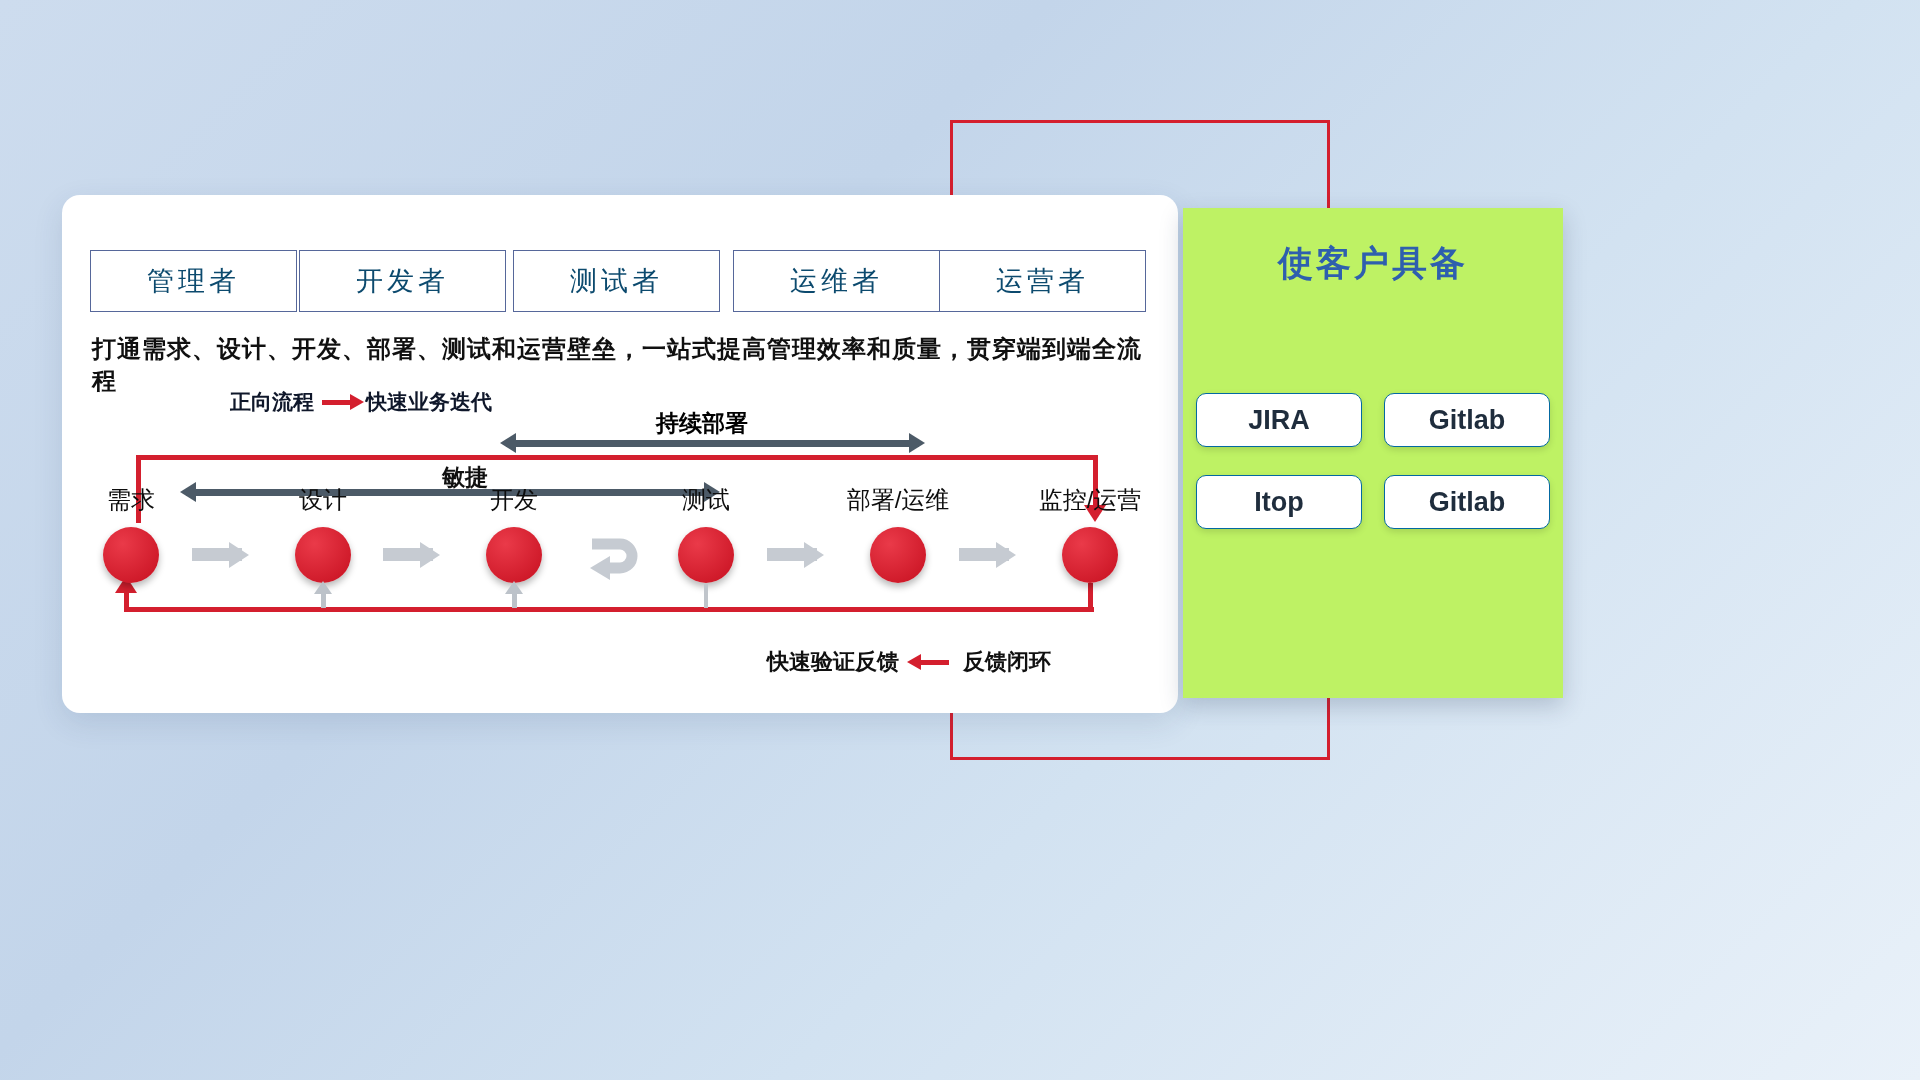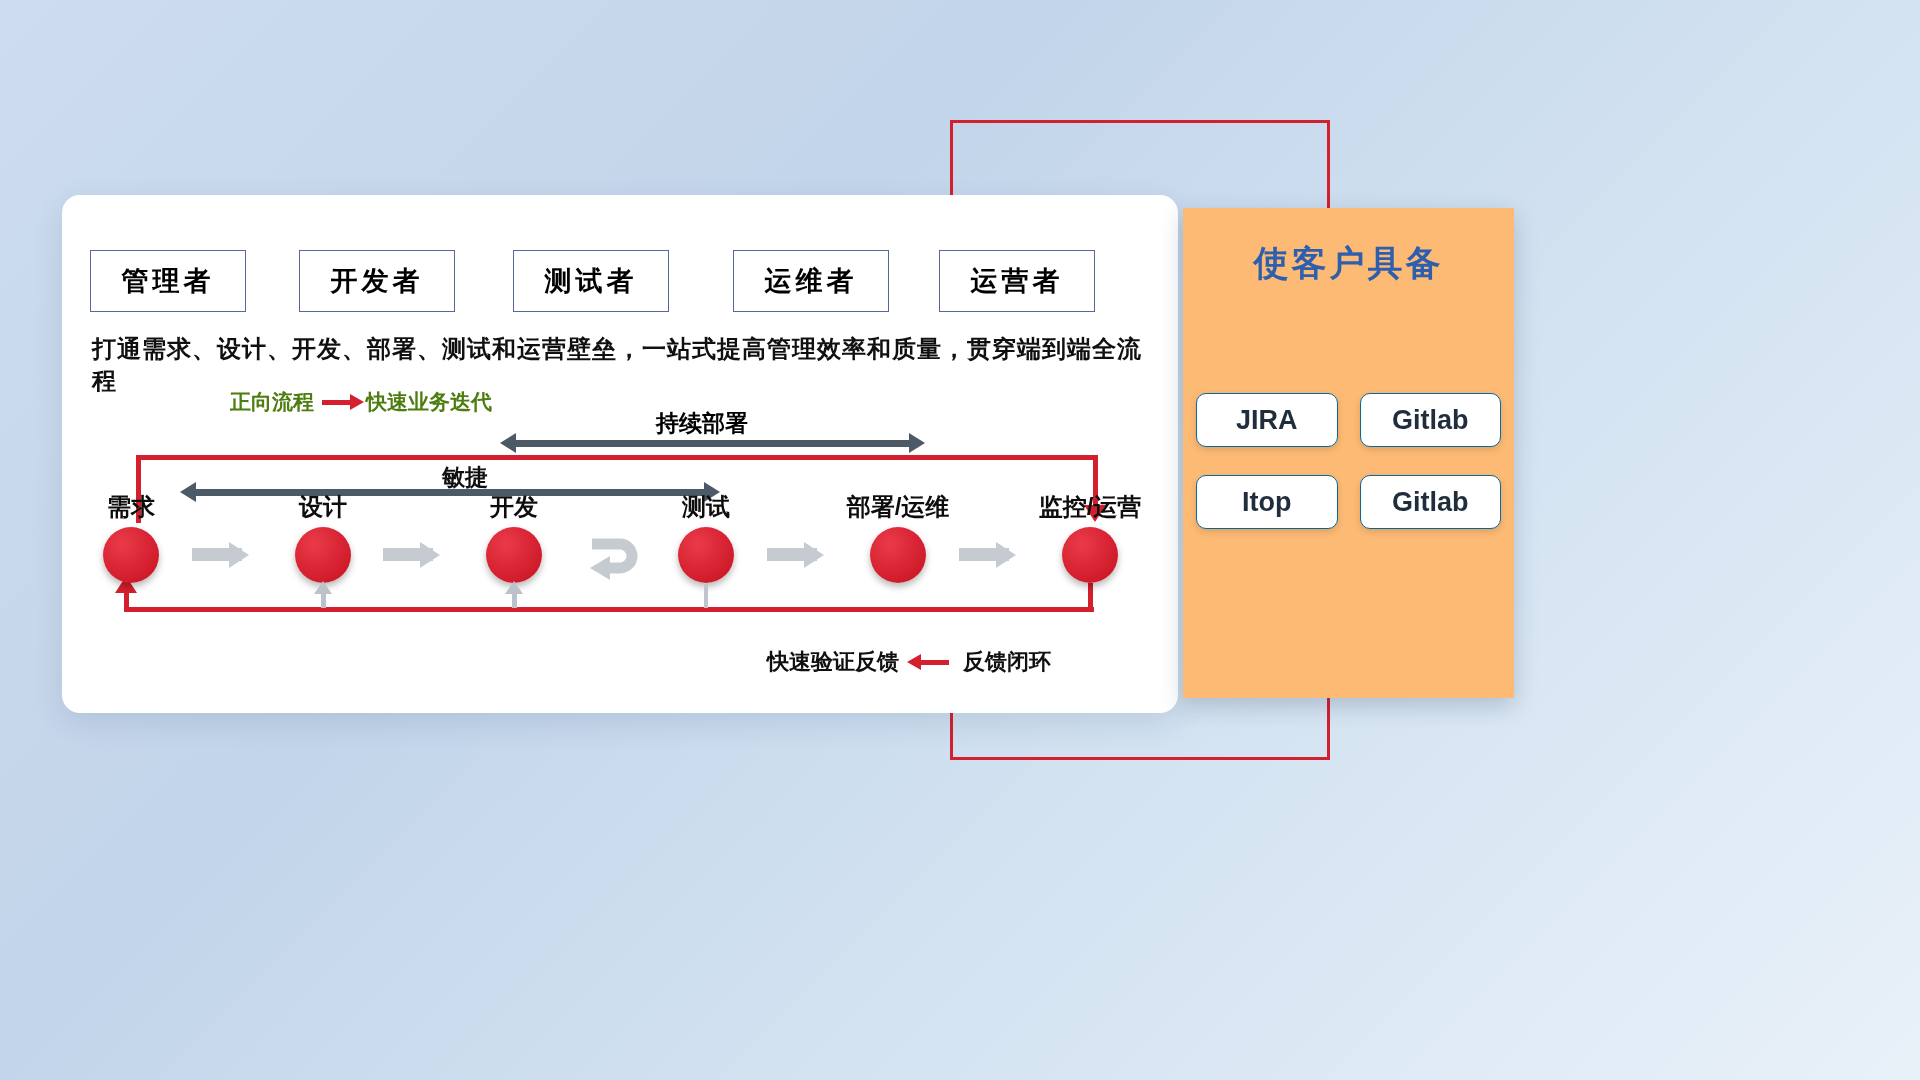--- a/index.html
+++ b/index.html
@@ -18,37 +18,37 @@
 
   
   .main-panel {
     position:absolute; left:62px; top:195px; width:1116px; height:518px;
     background:#ffffff; border-radius:18px;
     box-shadow:0 10px 30px rgba(30,60,100,0.12);
     z-index:1;
   }
 
   .role-box {
-    position:absolute; top:55px; width:156px; height:62px;
+    position:absolute; top:55px; width:207px; height:62px;
     border:1.5px solid #56679a;
     display:flex; align-items:center; justify-content:center;
-    color:#000000; font-size:27px; font-weight:bold; letter-spacing:4px;
+    color:#0c4a6e; font-size:27px; font-weight:normal; letter-spacing:4px;
     background:#fff;
   }
 
   .subtitle {
     position:absolute; top:138px; left:30px; width:1056px;
     text-align:left; font-size:24px; font-weight:bold; color:#101010;
     letter-spacing:1px;
   }
 
   .legend-forward {
     position:absolute; top:193px; left:168px;
     display:flex; align-items:center; gap:8px;
-    font-size:21px; font-weight:bold; color:#4d7c0f;
+    font-size:21px; font-weight:bold; color:#0f172a;
   }
   .arrow-right-red { position:relative; width:36px; height:5px; background:#d41f2e; }
   .arrow-right-red::after {
     content:''; position:absolute; right:-14px; top:-6px;
     border:8.5px solid transparent; border-left:14px solid #d41f2e;
   }
   .arrow-left-red { position:relative; width:36px; height:5px; background:#d41f2e; }
   .arrow-left-red::before {
     content:''; position:absolute; left:-14px; top:-6px;
     border:8.5px solid transparent; border-right:14px solid #d41f2e;
@@ -84,22 +84,22 @@
   .rl-head-up { position:absolute; left:53px; top:381px; width:0; height:0;
     border-left:11px solid transparent; border-right:11px solid transparent;
     border-bottom:17px solid #d41f2e; }
 
   .step-circle {
     position:absolute; top:332px; width:56px; height:56px; border-radius:50%;
     background:radial-gradient(circle at 35% 30%, #ea3a49, #c60f1f);
     box-shadow:0 4px 7px rgba(0,0,0,0.28);
   }
   .step-label {
-    position:absolute; top:296px; width:160px; text-align:center;
-    font-size:24px; font-weight:bold; color:#0d0d0d;
+    position:absolute; top:289px; width:160px; text-align:center;
+    font-size:24px; font-weight:normal; color:#0d0d0d;
   }
 
   .flow-arrow { position:absolute; top:353px; width:50px; height:13px; background:#c6cbd2; }
   .flow-arrow::after {
     content:''; position:absolute; right:-20px; top:-6.5px;
     border:13px solid transparent; border-left:20px solid #c6cbd2;
   }
 
   .up-arrow-stem { position:absolute; top:398px; width:5px; height:15px; background:#bcc2c9; }
   .up-arrow-head { position:absolute; top:386px; width:0; height:0;
@@ -110,22 +110,22 @@
   .loop-icon { position:absolute; left:518px; top:332px; }
 
   .legend-feedback {
     position:absolute; top:452px; left:705px;
     display:flex; align-items:center; gap:14px;
     font-size:22px; font-weight:bold; color:#101010;
   }
 
   
   .right-panel {
-    position:absolute; left:1183px; top:208px; width:331px; height:490px;
-    background:#fdba74; z-index:2;
+    position:absolute; left:1183px; top:208px; width:380px; height:490px;
+    background:#bef264; z-index:2;
     box-shadow:0 8px 22px rgba(30,50,80,0.22);
   }
   .rp-title { position:absolute; left:0; width:100%; text-align:center;
     color:#2e5fae; font-size:35px; font-weight:bold; letter-spacing:3px; }
   .rp-title.l1 { top:32px; }
   .rp-title.l2 { top:102px; }
   .tools-grid {
     position:absolute; top:185px; left:13px; right:13px;
     display:grid; grid-template-columns:1fr 1fr; gap:28px 22px;
   }

